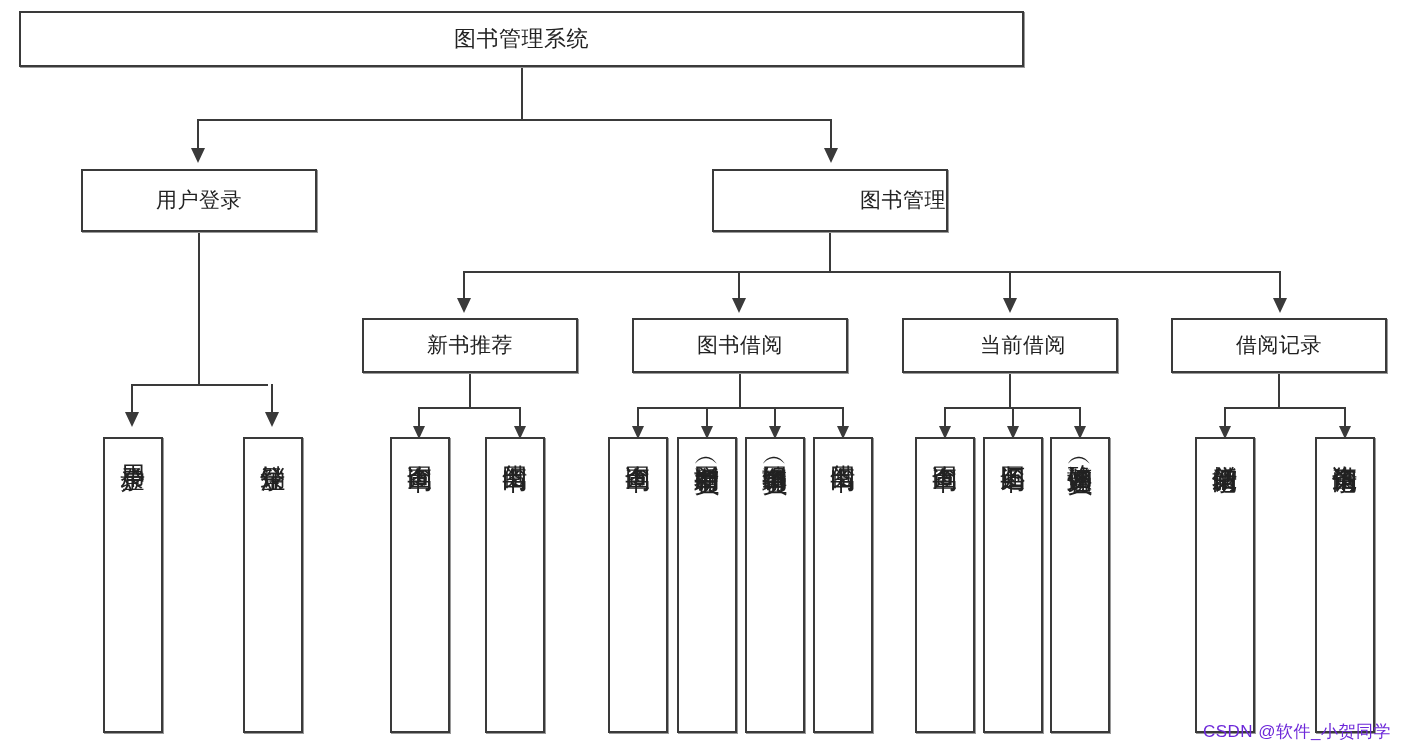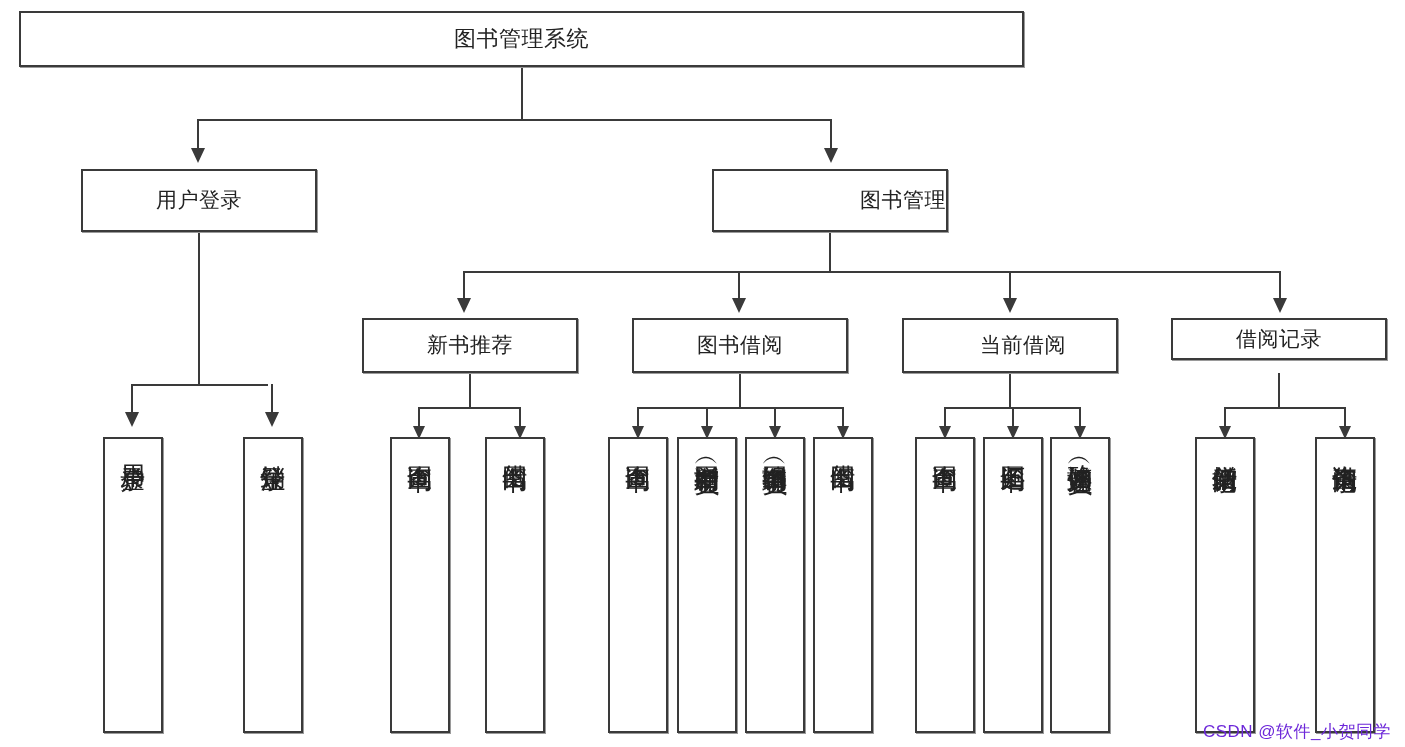--- a/index.html
+++ b/index.html
@@ -132,21 +132,21 @@
 
   <div class="node h" style="left:362px;top:318px;width:216px;height:55px;">
     <span class="lbl">新书推荐</span>
   </div>
   <div class="node h" style="left:632px;top:318px;width:216px;height:55px;">
     <span class="lbl">图书借阅</span>
   </div>
   <div class="node h" style="left:902px;top:318px;width:216px;height:55px;padding-left:26px;">
     <span class="lbl">当前借阅</span>
   </div>
-  <div class="node h" style="left:1171px;top:318px;width:216px;height:42px;">
+  <div class="node h" style="left:1171px;top:318px;width:216px;height:55px;">
     <span class="lbl">借阅记录</span>
   </div>
 
   <div class="ln v" style="left:469px;top:373px;width:2px;height:35px;"></div>
   <div class="ln h" style="left:418px;top:407px;width:103px;height:2px;"></div>
   <div class="ln v" style="left:418px;top:407px;width:2px;height:22px;"></div>
   <div class="arw sm" style="left:413px;top:426px;"></div>
   <div class="ln v" style="left:519px;top:407px;width:2px;height:22px;"></div>
   <div class="arw sm" style="left:514px;top:426px;"></div>
 

